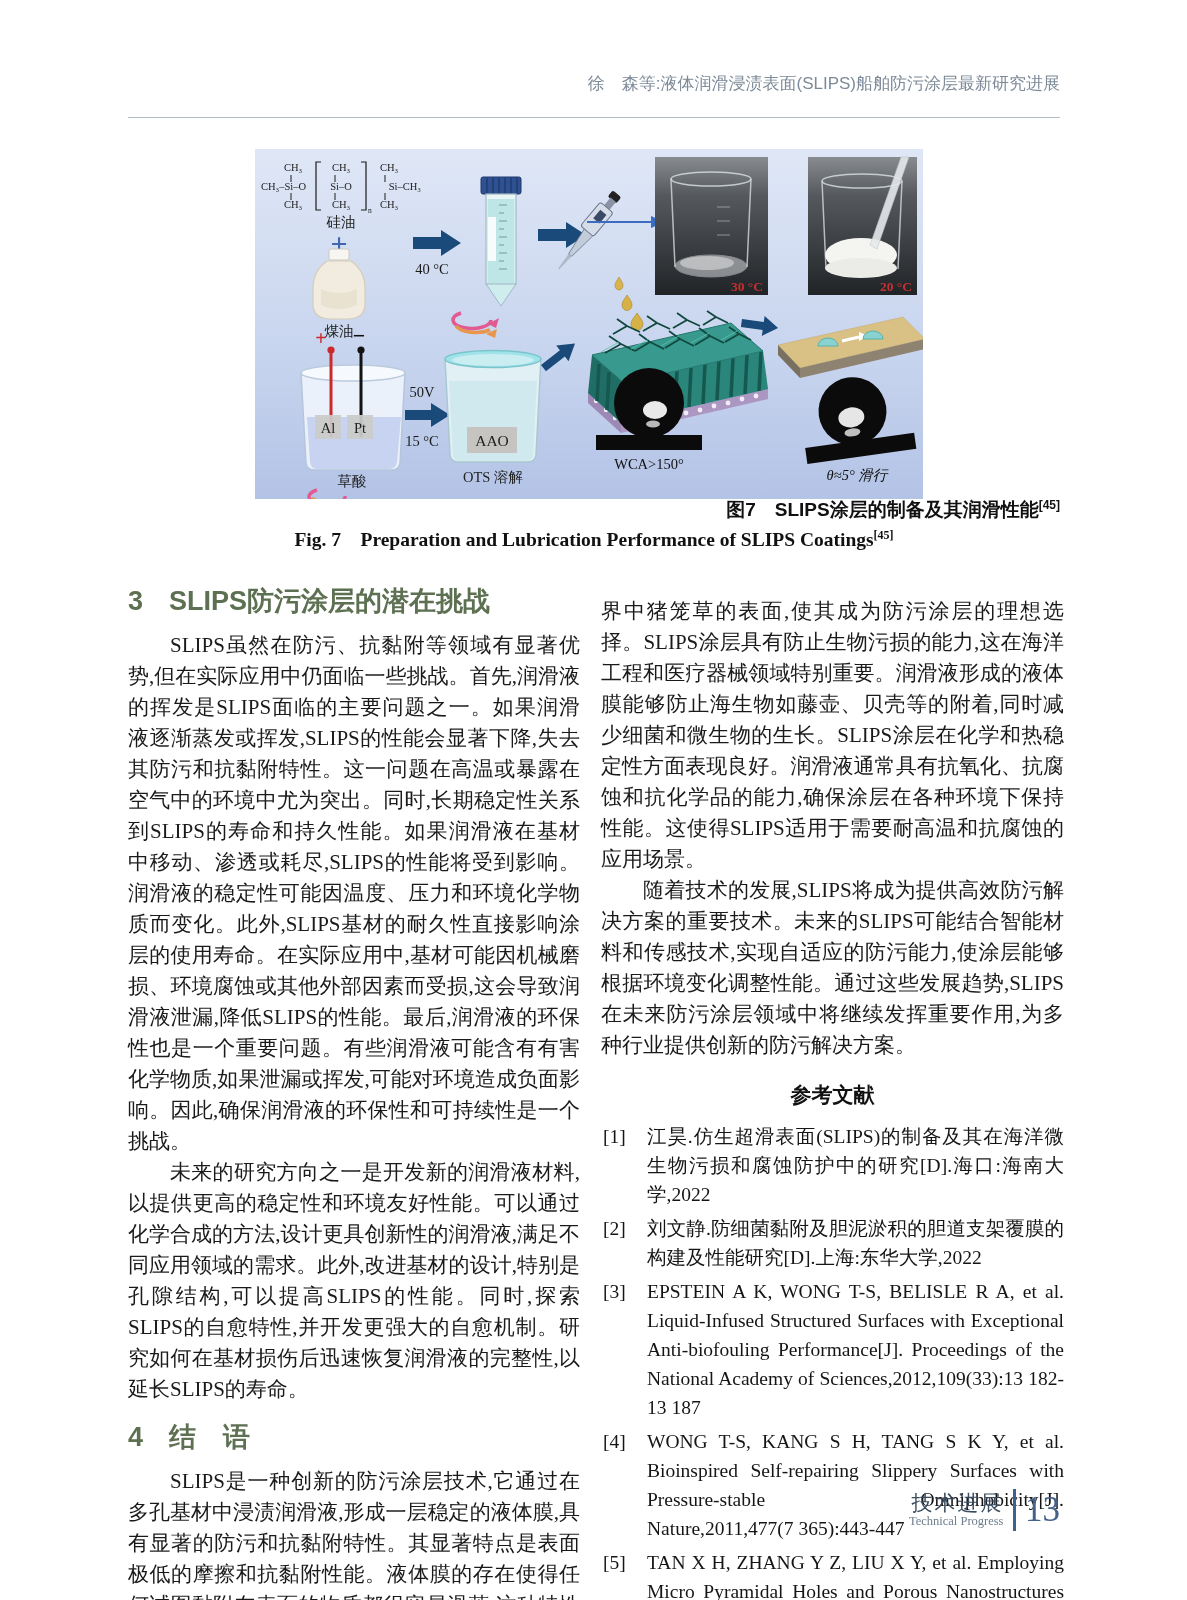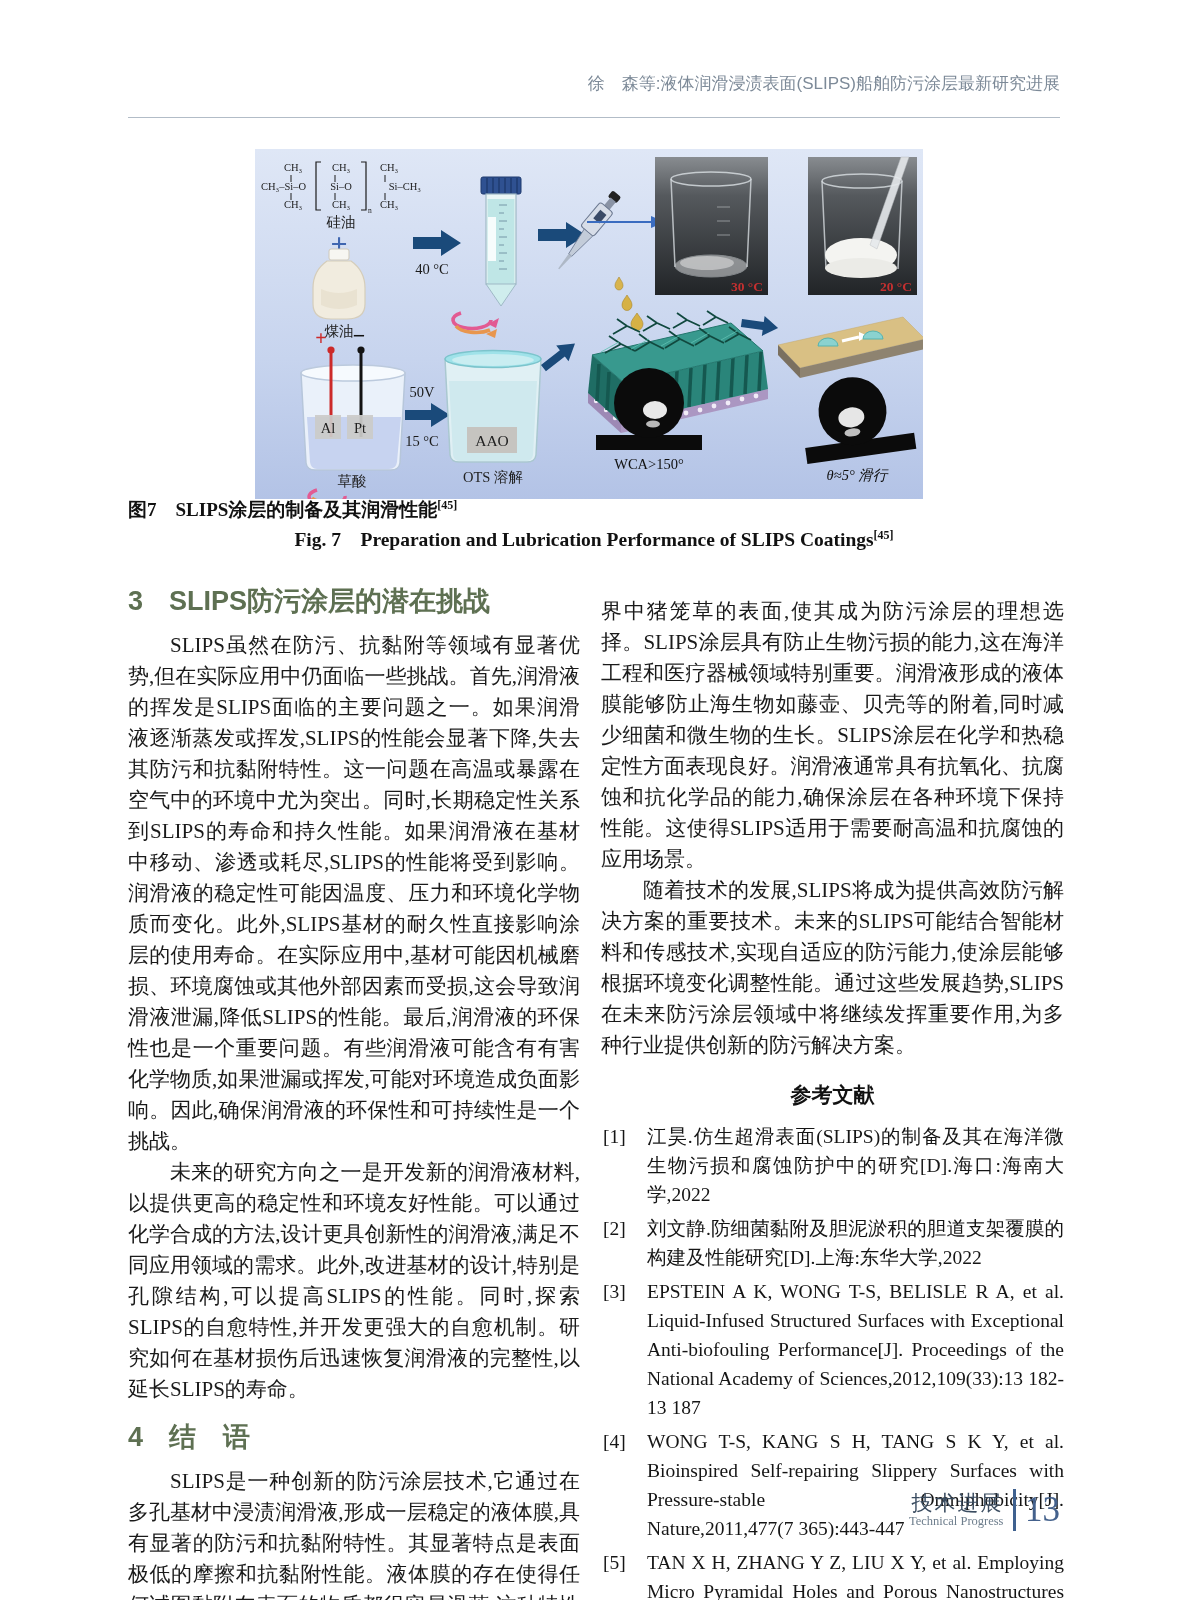--- a/index.html
+++ b/index.html
@@ -10,22 +10,22 @@
   }
   .page-header{
     position:absolute;top:74px;left:128px;width:932px;
     text-align:right;font-size:17px;line-height:20px;color:#7d8a98;
     padding-bottom:23px;border-bottom:1.5px solid #b2bcc7;
     font-family:"Liberation Sans",sans-serif;
   }
   .figure-wrap{position:absolute;top:140px;left:255px;width:668px;height:365px;margin-top:9px;}
   .figure-wrap svg{display:block;}
   .caption-cn{
-    position:absolute;top:497px;left:128px;width:932px;text-align:left;
-    font-family:Liberation Serif, serif;font-weight:bold;font-size:19px;color:#111;
+    position:absolute;top:497px;left:128px;width:932px;text-align:right;
+    font-family:Liberation Sans, sans-serif;font-weight:bold;font-size:19px;color:#111;
   }
   .caption-en{
     position:absolute;top:526px;left:128px;width:932px;text-align:center;
     font-weight:bold;font-size:19.5px;color:#111;
   }
   sup{font-size:12px;}
   .col{position:absolute;width:452px;}
   .col-left{top:583px;left:128px;}
   .col-right{top:596px;left:601px;width:463px;}
   h2.sec{

